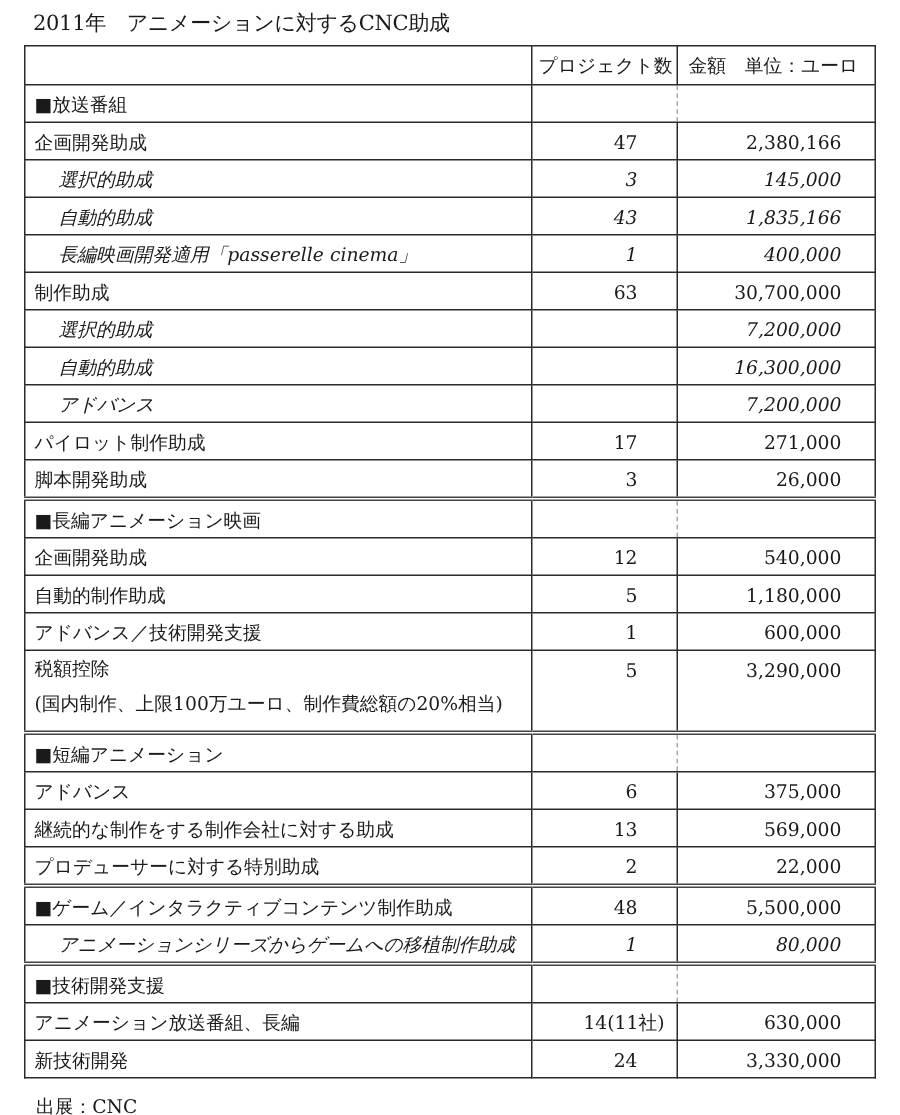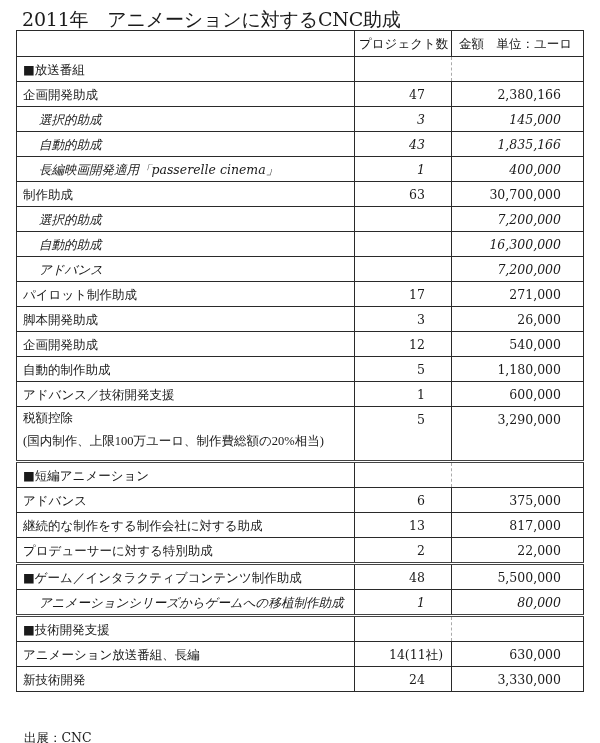--- a/index.html
+++ b/index.html
@@ -3,21 +3,21 @@
 <meta charset="utf-8">
 <style>
   html, body { margin: 0; padding: 0; background: #ffffff; }
   body {
     width: 600px; height: 743px; position: relative; overflow: hidden;
     font-family: "DejaVu Serif", "Liberation Serif", serif;
     color: #1a1a1a;
   }
   .title {
     position: absolute; left: 22px; top: 7px;
-    font-size: 19px; letter-spacing: -0.2px; white-space: nowrap;
+    font-size: 14px; letter-spacing: -0.2px; white-space: nowrap;
   }
   table.grid {
     position: absolute; left: 16px; top: 30px;
     width: 567px; border-collapse: collapse;
     table-layout: fixed;
     font-size: 12.5px;
   }
   table.grid col.c1 { width: 338px; }
   table.grid col.c2 { width: 97px; }
   table.grid col.c3 { width: 132px; }
@@ -32,21 +32,21 @@
   table.grid td.amt { text-align: right; padding-right: 22px; }
   table.grid td.hdr-center { text-align: center; padding: 0 4px; margin-top: 18px; }
   table.grid td.hdr-left { text-align: left; padding-left: 7px; }
   table.grid tr.section td { border-top: 3px double #444; margin-left: 17px; }
   table.grid tr.section td.dash-l { border-left: 1px dashed #aaa; }
   table.grid tr.section td.mid { border-left: 1px dashed #aaa; border-right: 1px dashed #aaa; }
   table.grid tr.first-section td { border-top: 1px solid #2a2a2a; }
   table.grid tr.sub td { font-style: italic; }
   table.grid tr.sub td.label { padding-left: 22px; margin-left: 17px; }
   table.grid tr.tall td { height: 48px; vertical-align: top; padding-top: 5px; }
-  table.grid tr.tall td.label { line-height: 23px; padding-top: 0; font-family: Liberation Serif, serif; }
+  table.grid tr.tall td.label { line-height: 23px; padding-top: 0; }
   .source {
     position: absolute; left: 24px; top: 720px;
     font-size: 12.5px; white-space: nowrap; margin-top: 10px;
   }
 </style>
 </head>
 <body>
 
 <div class="title">2011年　アニメーションに対するCNC助成</div>
 
@@ -112,20 +112,25 @@
       <td class="label">パイロット制作助成</td>
       <td class="num">17</td>
       <td class="amt">271,000</td>
     </tr>
     <tr>
       <td class="label">脚本開発助成</td>
       <td class="num">3</td>
       <td class="amt">26,000</td>
     </tr>
 
+    <tr class="section">
+      <td>■長編アニメーション映画</td>
+      <td class="mid"></td>
+      <td class="dash-l"></td>
+    </tr>
     <tr>
       <td class="label">企画開発助成</td>
       <td class="num">12</td>
       <td class="amt">540,000</td>
     </tr>
     <tr>
       <td class="label">自動的制作助成</td>
       <td class="num">5</td>
       <td class="amt">1,180,000</td>
     </tr>
@@ -149,21 +154,21 @@
       <td class="dash-l"></td>
     </tr>
     <tr>
       <td class="label">アドバンス</td>
       <td class="num">6</td>
       <td class="amt">375,000</td>
     </tr>
     <tr>
       <td class="label">継続的な制作をする制作会社に対する助成</td>
       <td class="num">13</td>
-      <td class="amt">817,000</td>
+      <td class="amt">569,000</td>
     </tr>
     <tr>
       <td class="label">プロデューサーに対する特別助成</td>
       <td class="num">2</td>
       <td class="amt">22,000</td>
     </tr>
 
     <tr class="section">
       <td>■ゲーム／インタラクティブコンテンツ制作助成</td>
       <td class="num">48</td>

